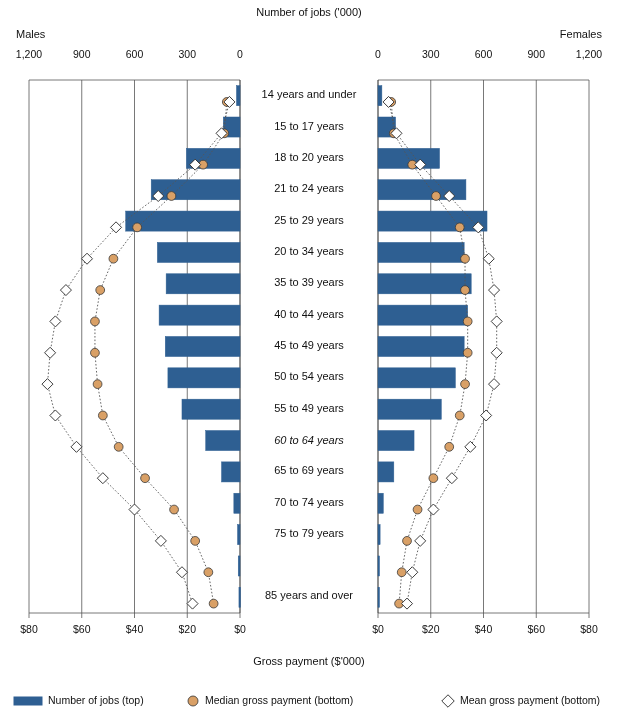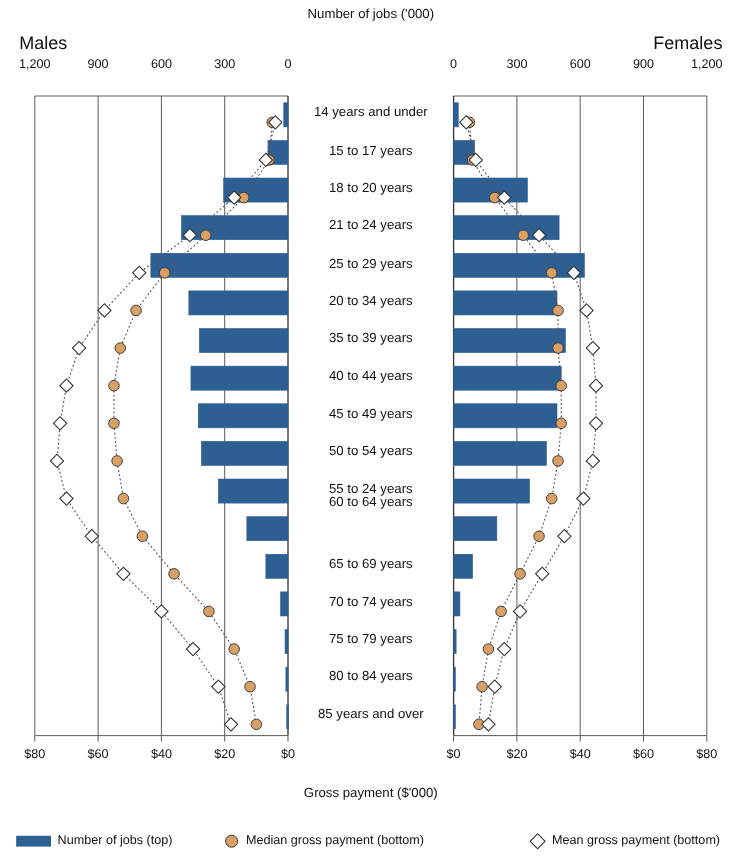--- a/index.html
+++ b/index.html
@@ -23,21 +23,21 @@
 
   .title-top {
     font-size: 11px;
     color: #111;
     text-align: center;
     width: 100%;
     top: 6px;
     left: 0;
   }
   .side-label {
-    font-size: 15px;
+    font-size: 11px;
     color: #111;
   }
   .axis-tick {
     font-size: 10.5px;
     color: #111;
     text-align: center;
   }
   .cat-label {
     font-size: 11px;
     color: #111;
@@ -287,26 +287,25 @@
 <div class="abs cat-label" style="left: 229px; width: 160px; top: 88.1765px;">14 years and under</div>
     <div class="abs cat-label" style="left: 229px; width: 160px; top: 119.529px;">15 to 17 years</div>
     <div class="abs cat-label" style="left: 229px; width: 160px; top: 150.882px;">18 to 20 years</div>
     <div class="abs cat-label" style="left: 229px; width: 160px; top: 182.235px;">21 to 24 years</div>
     <div class="abs cat-label" style="left: 229px; width: 160px; top: 213.588px;">25 to 29 years</div>
     <div class="abs cat-label" style="left: 229px; width: 160px; top: 244.941px;">20 to 34 years</div>
     <div class="abs cat-label" style="left: 229px; width: 160px; top: 276.294px;">35 to 39 years</div>
     <div class="abs cat-label" style="left: 229px; width: 160px; top: 307.647px;">40 to 44 years</div>
     <div class="abs cat-label" style="left: 229px; width: 160px; top: 339px;">45 to 49 years</div>
     <div class="abs cat-label" style="left: 229px; width: 160px; top: 370.353px;">50 to 54 years</div>
-    <div class="abs cat-label" style="left: 229px; width: 160px; top: 401.706px;">55 to 24 years</div>
-    <div class="abs cat-label" style="left: 229px; width: 160px; top: 413px;">60 to 64 years</div>
+    <div class="abs cat-label" style="left: 229px; width: 160px; top: 401.706px;">55 to 49 years</div>
+    <div class="abs cat-label" style="left: 229px; width: 160px; top: 434px; font-style: italic;">60 to 64 years</div>
     <div class="abs cat-label" style="left: 229px; width: 160px; top: 464.412px;">65 to 69 years</div>
     <div class="abs cat-label" style="left: 229px; width: 160px; top: 495.765px;">70 to 74 years</div>
     <div class="abs cat-label" style="left: 229px; width: 160px; top: 527.118px;">75 to 79 years</div>
-    <div class="abs cat-label" style="left: 229px; width: 160px; top: 558.471px;">80 to 84 years</div>
     <div class="abs cat-label" style="left: 229px; width: 160px; top: 589px;">85 years and over</div>
     <div class="abs axis-tick" style="left: -1px; width: 60px; top: 48px;">1,200</div>
     <div class="abs axis-tick" style="left: 51.75px; width: 60px; top: 48px;">900</div>
     <div class="abs axis-tick" style="left: 104.5px; width: 60px; top: 48px;">600</div>
     <div class="abs axis-tick" style="left: 157.25px; width: 60px; top: 48px;">300</div>
     <div class="abs axis-tick" style="left: 210px; width: 60px; top: 48px;">0</div>
     <div class="abs axis-tick" style="left: 348px; width: 60px; top: 48px;">0</div>
     <div class="abs axis-tick" style="left: 400.75px; width: 60px; top: 48px;">300</div>
     <div class="abs axis-tick" style="left: 453.5px; width: 60px; top: 48px;">600</div>
     <div class="abs axis-tick" style="left: 506.25px; width: 60px; top: 48px;">900</div>

